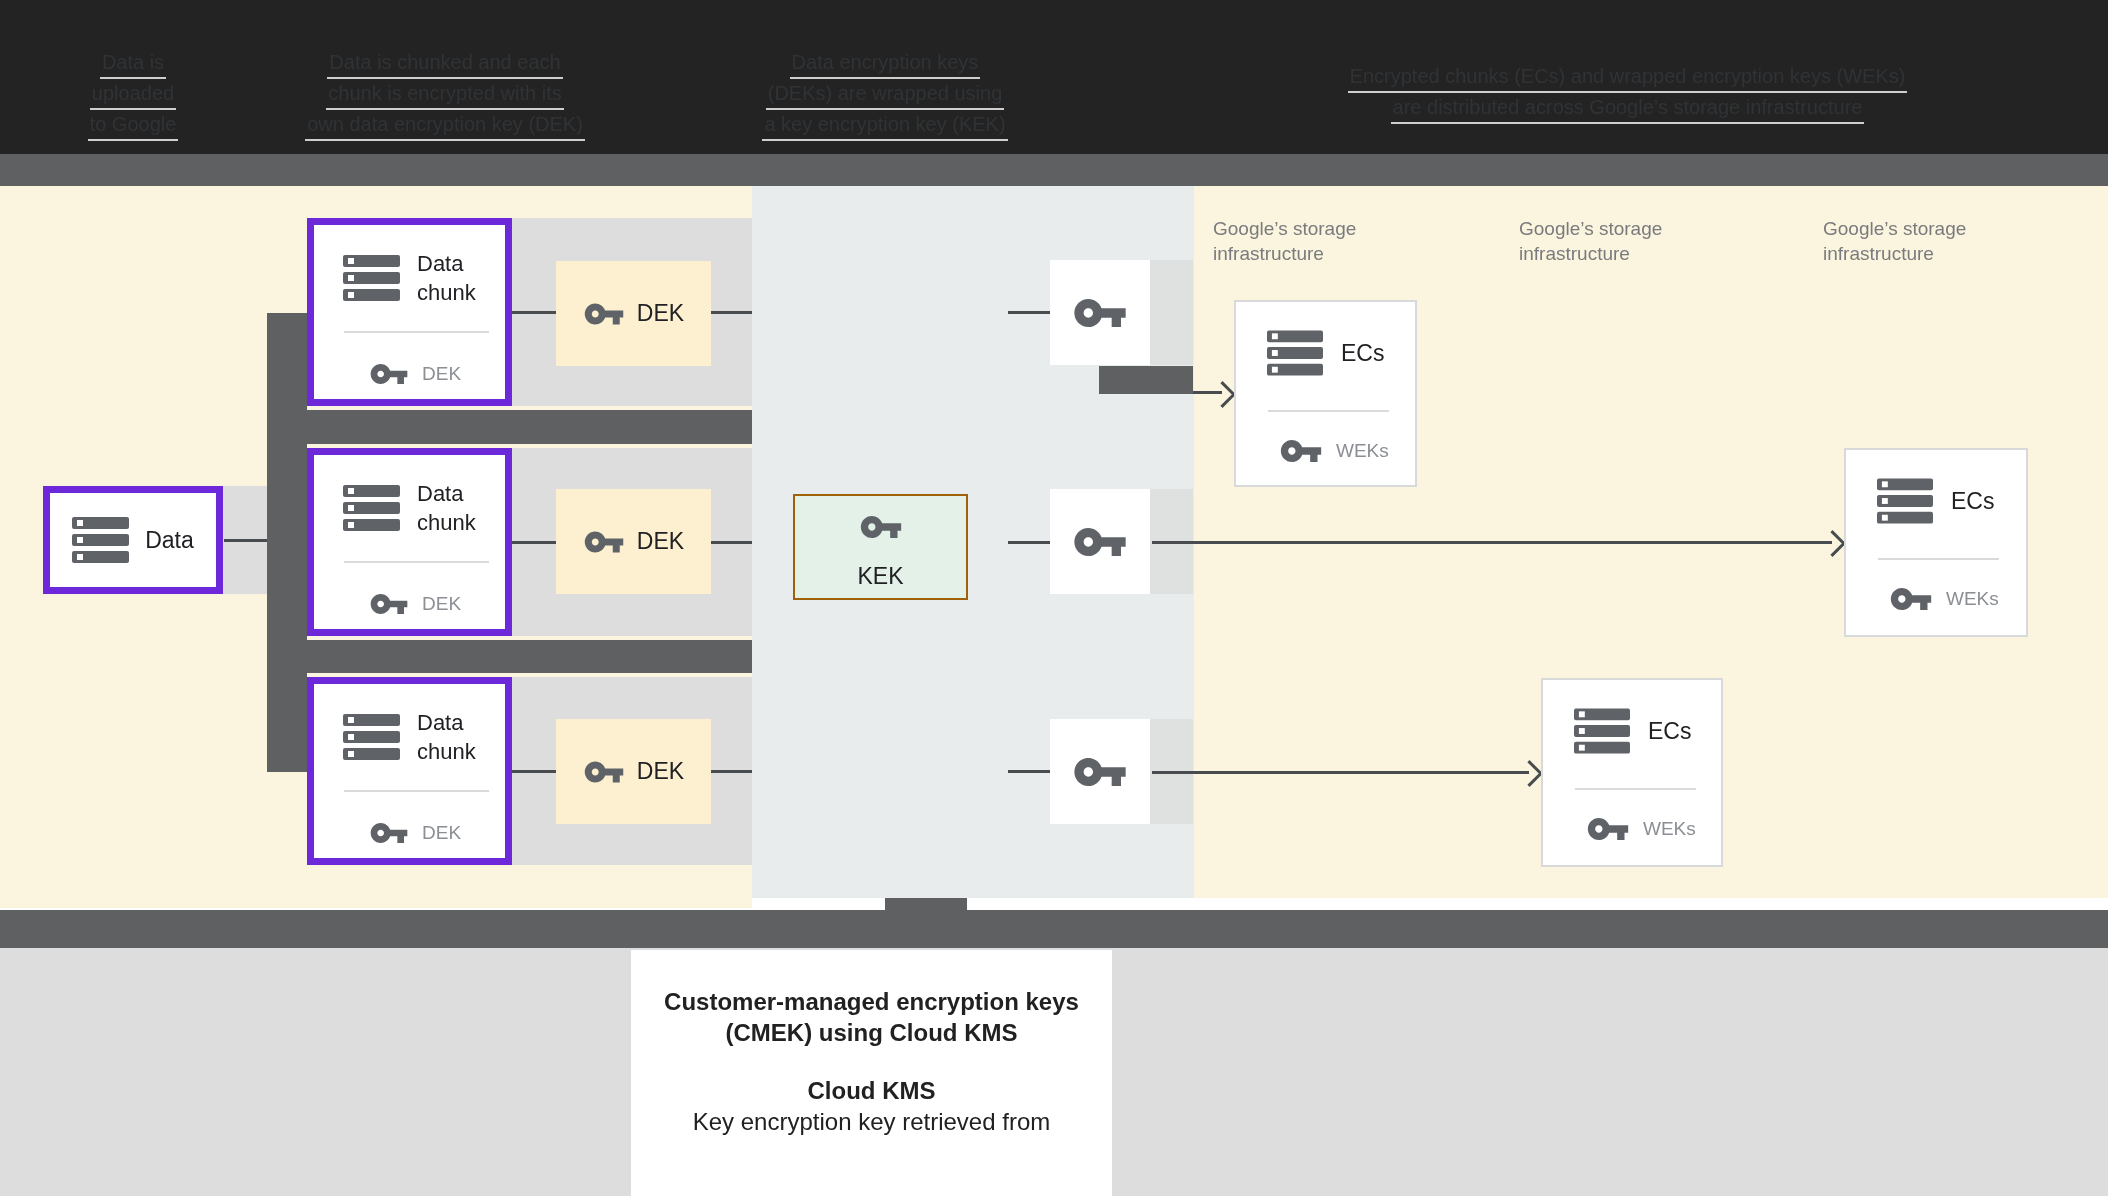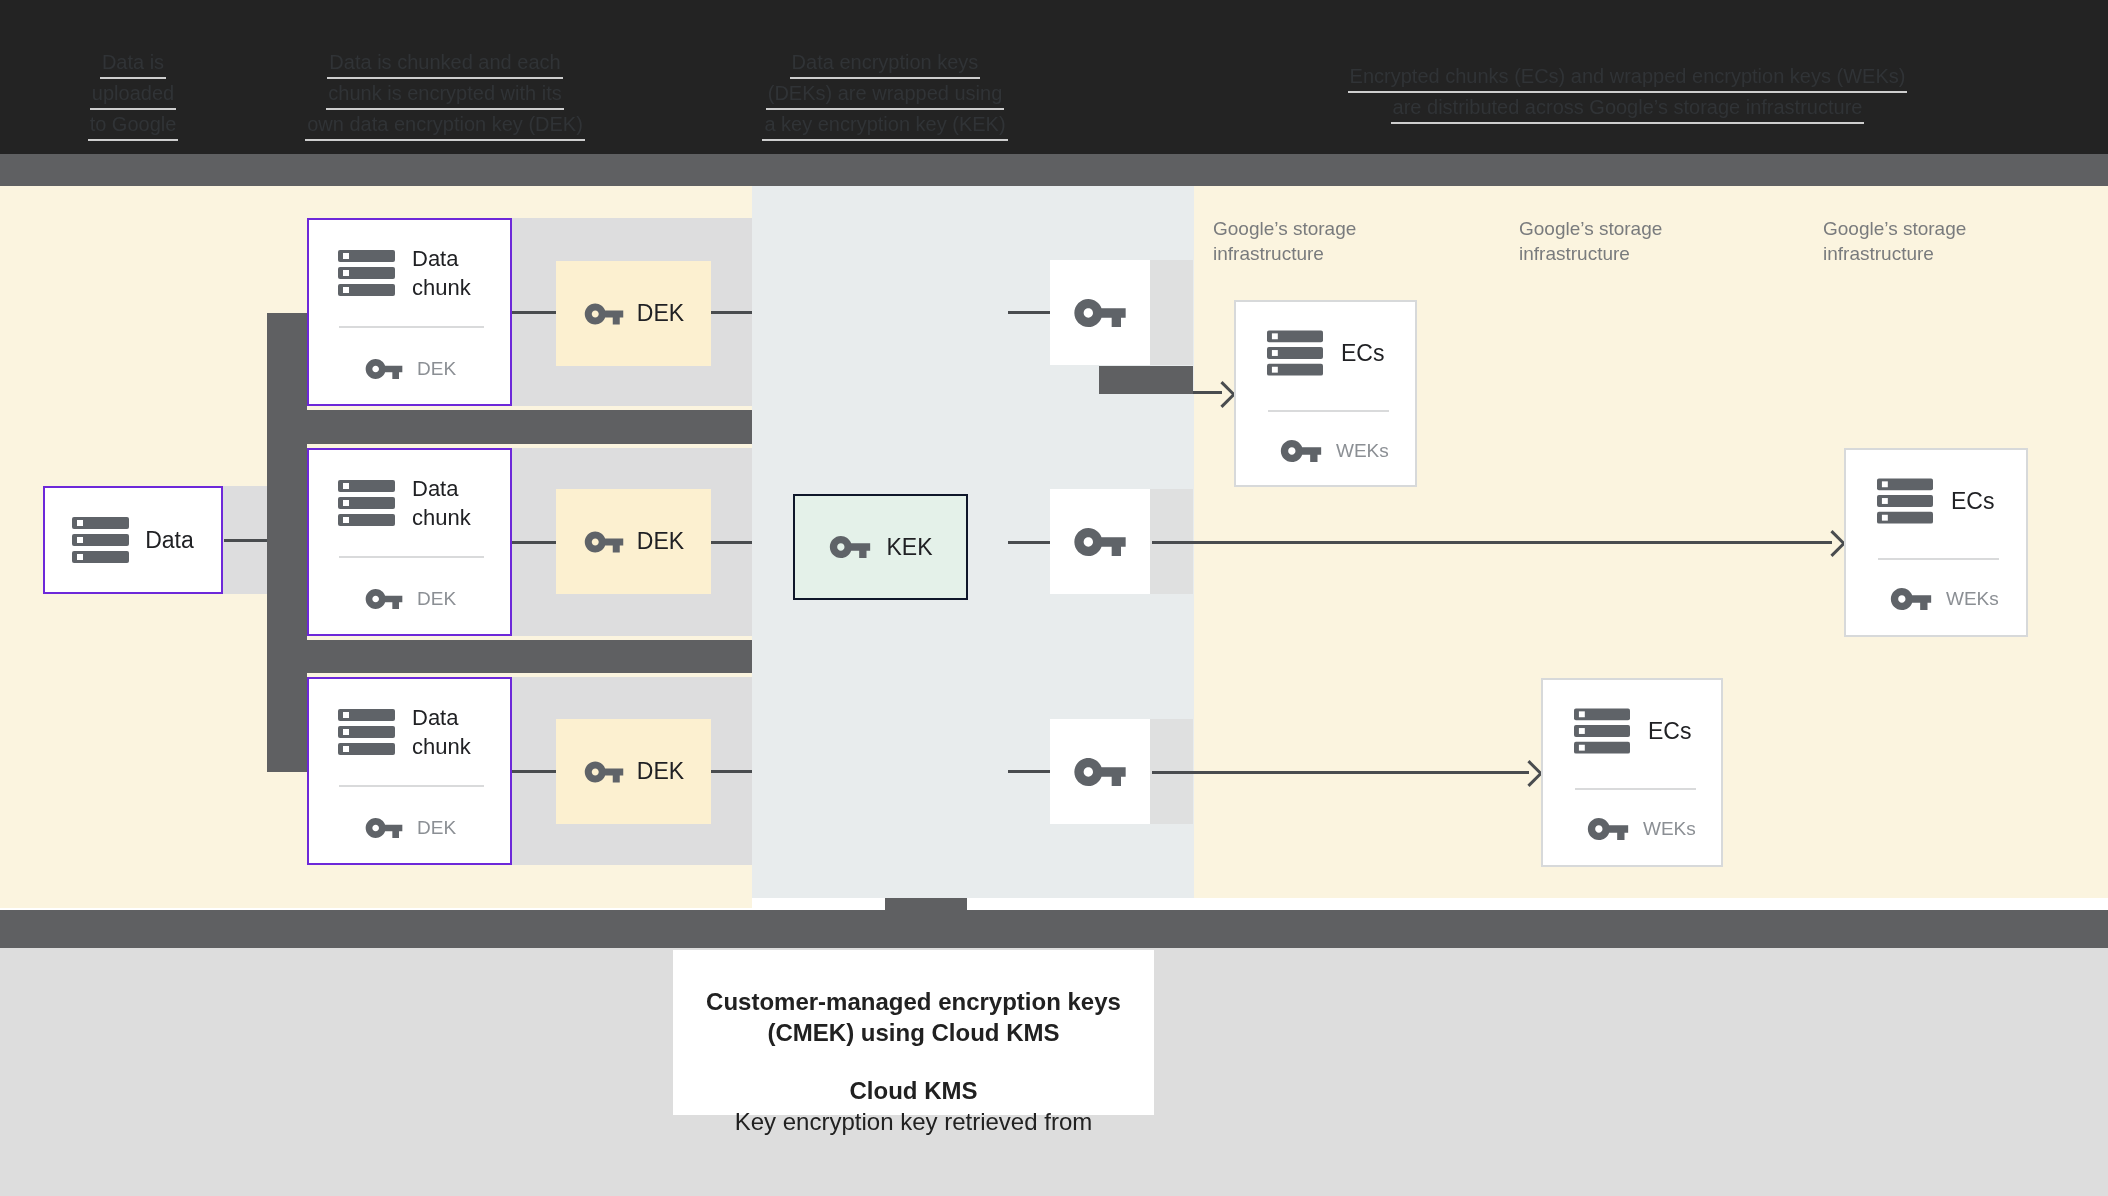--- a/index.html
+++ b/index.html
@@ -15,23 +15,23 @@
   
   .bar{background:#5F6062;}
   .zone-cream{background:#FBF4DF;}
   .zone-blue{background:#E8ECED;}
   .conn{background:#DDDDDE;}
   .dark{background:#5F6062;}
   .tab{background:#DFE0E0;}
   .line{background:#494C4F;}
   .chev{width:16px;height:16px;border-top:3px solid #494C4F;border-right:3px solid #494C4F;transform:rotate(45deg);}
   
-  .white-box{background:#ffffff;border:2px solid #6d28d9;box-sizing:border-box;}
+  .white-box{background:#ffffff;border:7px solid #6d28d9;box-sizing:border-box;}
   .dek-box{background:#FCF0D0;display:flex;align-items:center;justify-content:center;gap:12px;}
-  .kek-box{background:#E4F1E9;border:2px solid #0f172a;box-sizing:border-box;display:flex;align-items:center;justify-content:center;gap:14px;}
+  .kek-box{background:#E4F1E9;border:2px solid #a16207;box-sizing:border-box;display:flex;align-items:center;justify-content:center;gap:14px;flex-direction:column;}
   .key-box{background:#ffffff;display:flex;align-items:center;justify-content:center;}
   .ecs-box{background:#ffffff;border:2px solid #D7D9DA;box-sizing:border-box;}
   .flex-c{display:flex;align-items:center;justify-content:center;gap:16px;}
   .flex-l{display:flex;align-items:center;}
   .lbl-lg{font-size:23px;color:#202124;}
   .lbl-md{font-size:22px;color:#202124;line-height:29px;}
   .lbl-sub{font-size:19px;color:#8B8F94;}
   .divider{border-top:2px solid #D9DADB;}
   .storage-lbl{font-size:19px;line-height:25px;color:#797B7D;}
   
@@ -283,21 +283,21 @@
       <svg class="ic key-wek">
           <use href="#ic-key"></use>
         </svg>
       <span class="lbl-sub">WEKs</span>
     </div>
   </div>
 
   <div class="abs dark" style="left:885px;top:898px;width:82px;height:13px;"></div>
   <div class="abs bar" style="left:0;top:910px;width:2108px;height:38px;"></div>
   <div class="abs footer-bg" style="left:0;top:948px;width:2108px;height:248px;"></div>
-  <div class="abs footer-box" style="left:673px;top:950px;width:481px;height:165px;">
+  <div class="abs footer-box" style="left:631px;top:950px;width:481px;height:246px;">
     <div class="f-line f-bold">Customer-managed encryption keys</div>
     <div class="f-line f-bold">(CMEK) using Cloud KMS</div>
     <div class="f-gap"></div>
     <div class="f-line f-bold">Cloud KMS</div>
     <div class="f-line">Key encryption key retrieved from</div>
   </div>
 
 </div>
 
 </body></html>

